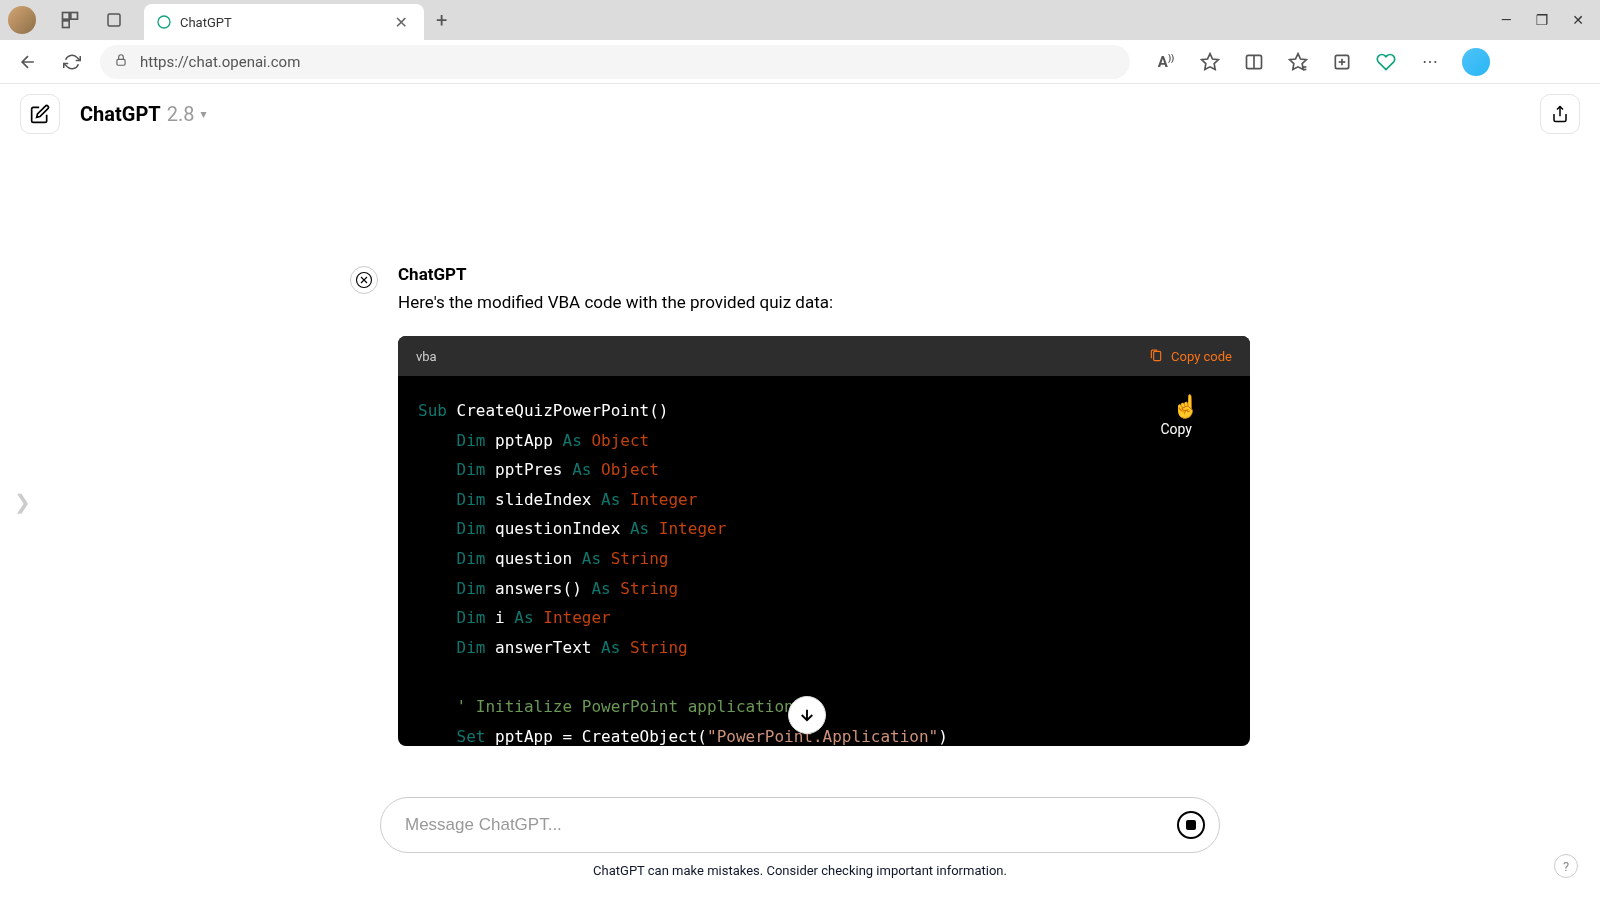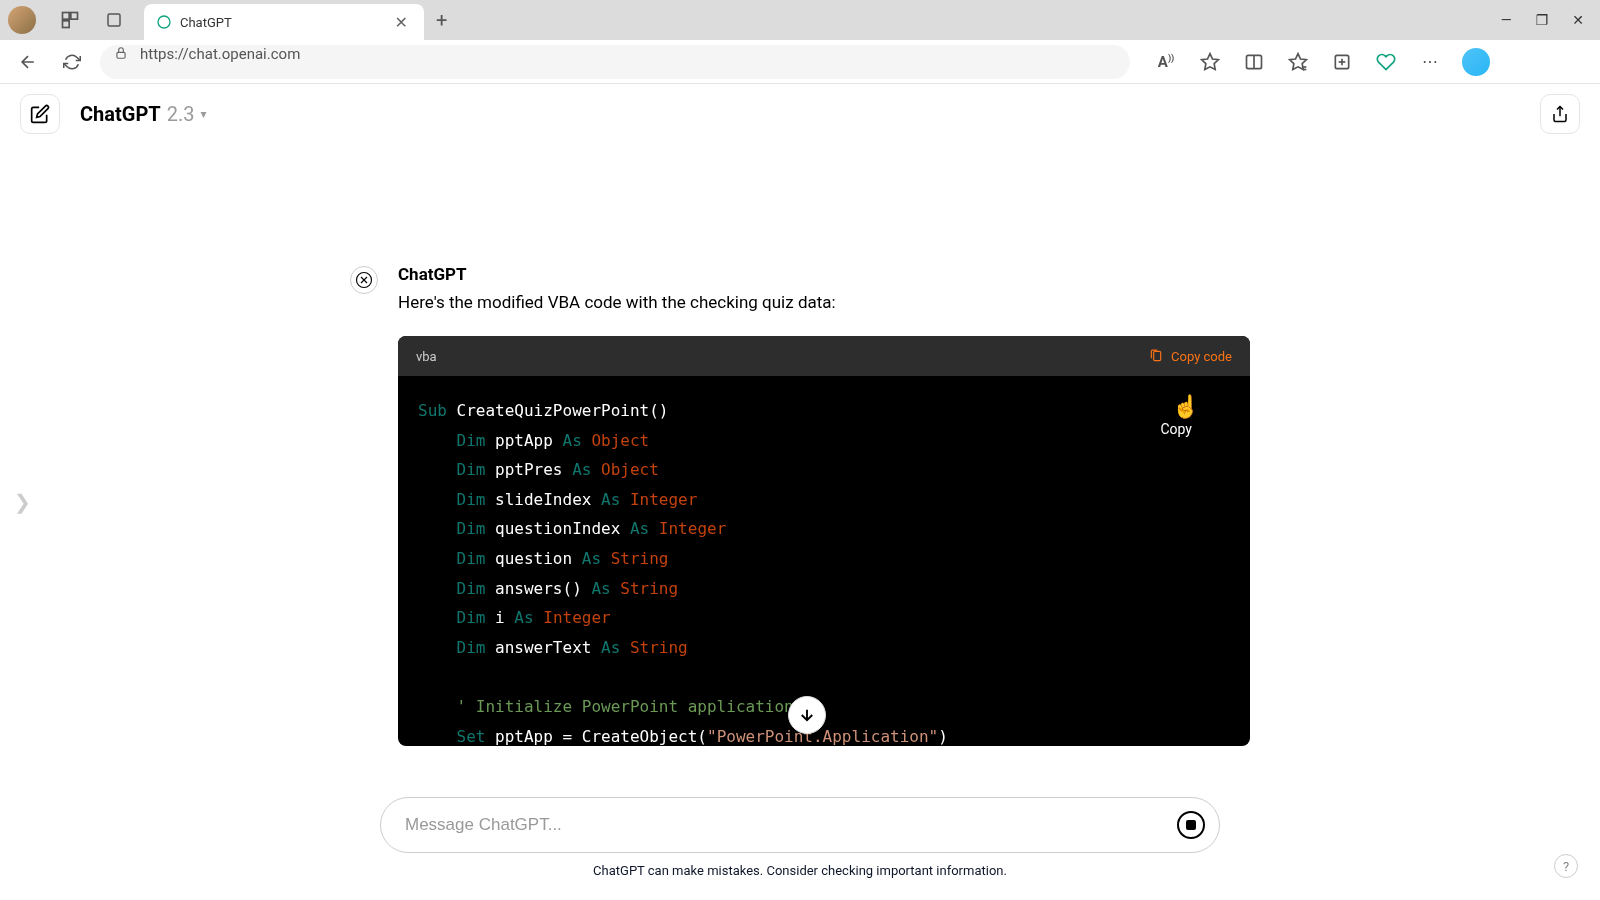--- a/index.html
+++ b/index.html
@@ -81,21 +81,21 @@
       justify-content: center;
       color: #555;
       cursor: pointer;
     }
     .address-bar {
       flex: 1;
       background: #f5f5f5;
       border-radius: 20px;
       height: 34px;
       display: flex;
-      align-items: flex-start;
+      align-items: center;
       padding: 0 14px;
       gap: 12px;
       max-width: 1030px;
     }
     .lock-icon { color: #666; }
     .url-text { font-size: 15px; color: #555; }
     .addr-right-icons {
       display: flex;
       gap: 20px;
       align-items: center;
@@ -436,21 +436,21 @@
 
 <div class="app-header">
   <div class="edit-icon">
     <svg width="20" height="20" viewBox="0 0 24 24" fill="none" stroke="#000" stroke-width="2">
         <path d="M11 4H4a2 2 0 00-2 2v14a2 2 0 002 2h14a2 2 0 002-2v-7"></path>
         <path d="M18.5 2.5a2.121 2.121 0 013 3L12 15l-4 1 1-4 9.5-9.5z"></path>
       </svg>
   </div>
   <div class="model-selector">
     <span class="model-name">ChatGPT</span>
-    <span class="model-version">2.3</span>
+    <span class="model-version">2.8</span>
     <span class="chevron-down">▾</span>
   </div>
   <div class="header-spacer"></div>
   <div class="share-icon">
     <svg width="18" height="18" viewBox="0 0 24 24" fill="none" stroke="#000" stroke-width="2">
         <path d="M4 12v8a2 2 0 002 2h12a2 2 0 002-2v-8"></path>
         <polyline points="16 6 12 2 8 6"></polyline>
         <line x1="12" y1="2" x2="12" y2="15"></line>
       </svg>
   </div>
@@ -461,21 +461,21 @@
 <div class="main-content">
   <div class="chat-container">
     <div class="message">
       <div class="gpt-avatar">
         <svg width="18" height="18" viewBox="0 0 24 24" fill="none" stroke="#000" stroke-width="1.5">
             <path d="M12 2a10 10 0 100 20 10 10 0 000-20zM8 8l8 8M16 8l-8 8"></path>
           </svg>
       </div>
       <div class="message-body">
         <div class="sender-name">ChatGPT</div>
-        <div class="message-text">Here's the modified VBA code with the checking quiz data:</div>
+        <div class="message-text">Here's the modified VBA code with the provided quiz data:</div>
 
         <div class="code-block">
           <div class="code-header">
             <span class="code-lang">vba</span>
             <div class="copy-btn">
               <svg width="14" height="14" viewBox="0 0 24 24" fill="none" stroke="currentColor" stroke-width="2">
                   <rect x="8" y="4" width="12" height="16" rx="2"></rect>
                   <path d="M4 16V4a2 2 0 012-2h8"></path>
                 </svg>
               <span>Copy code</span>

